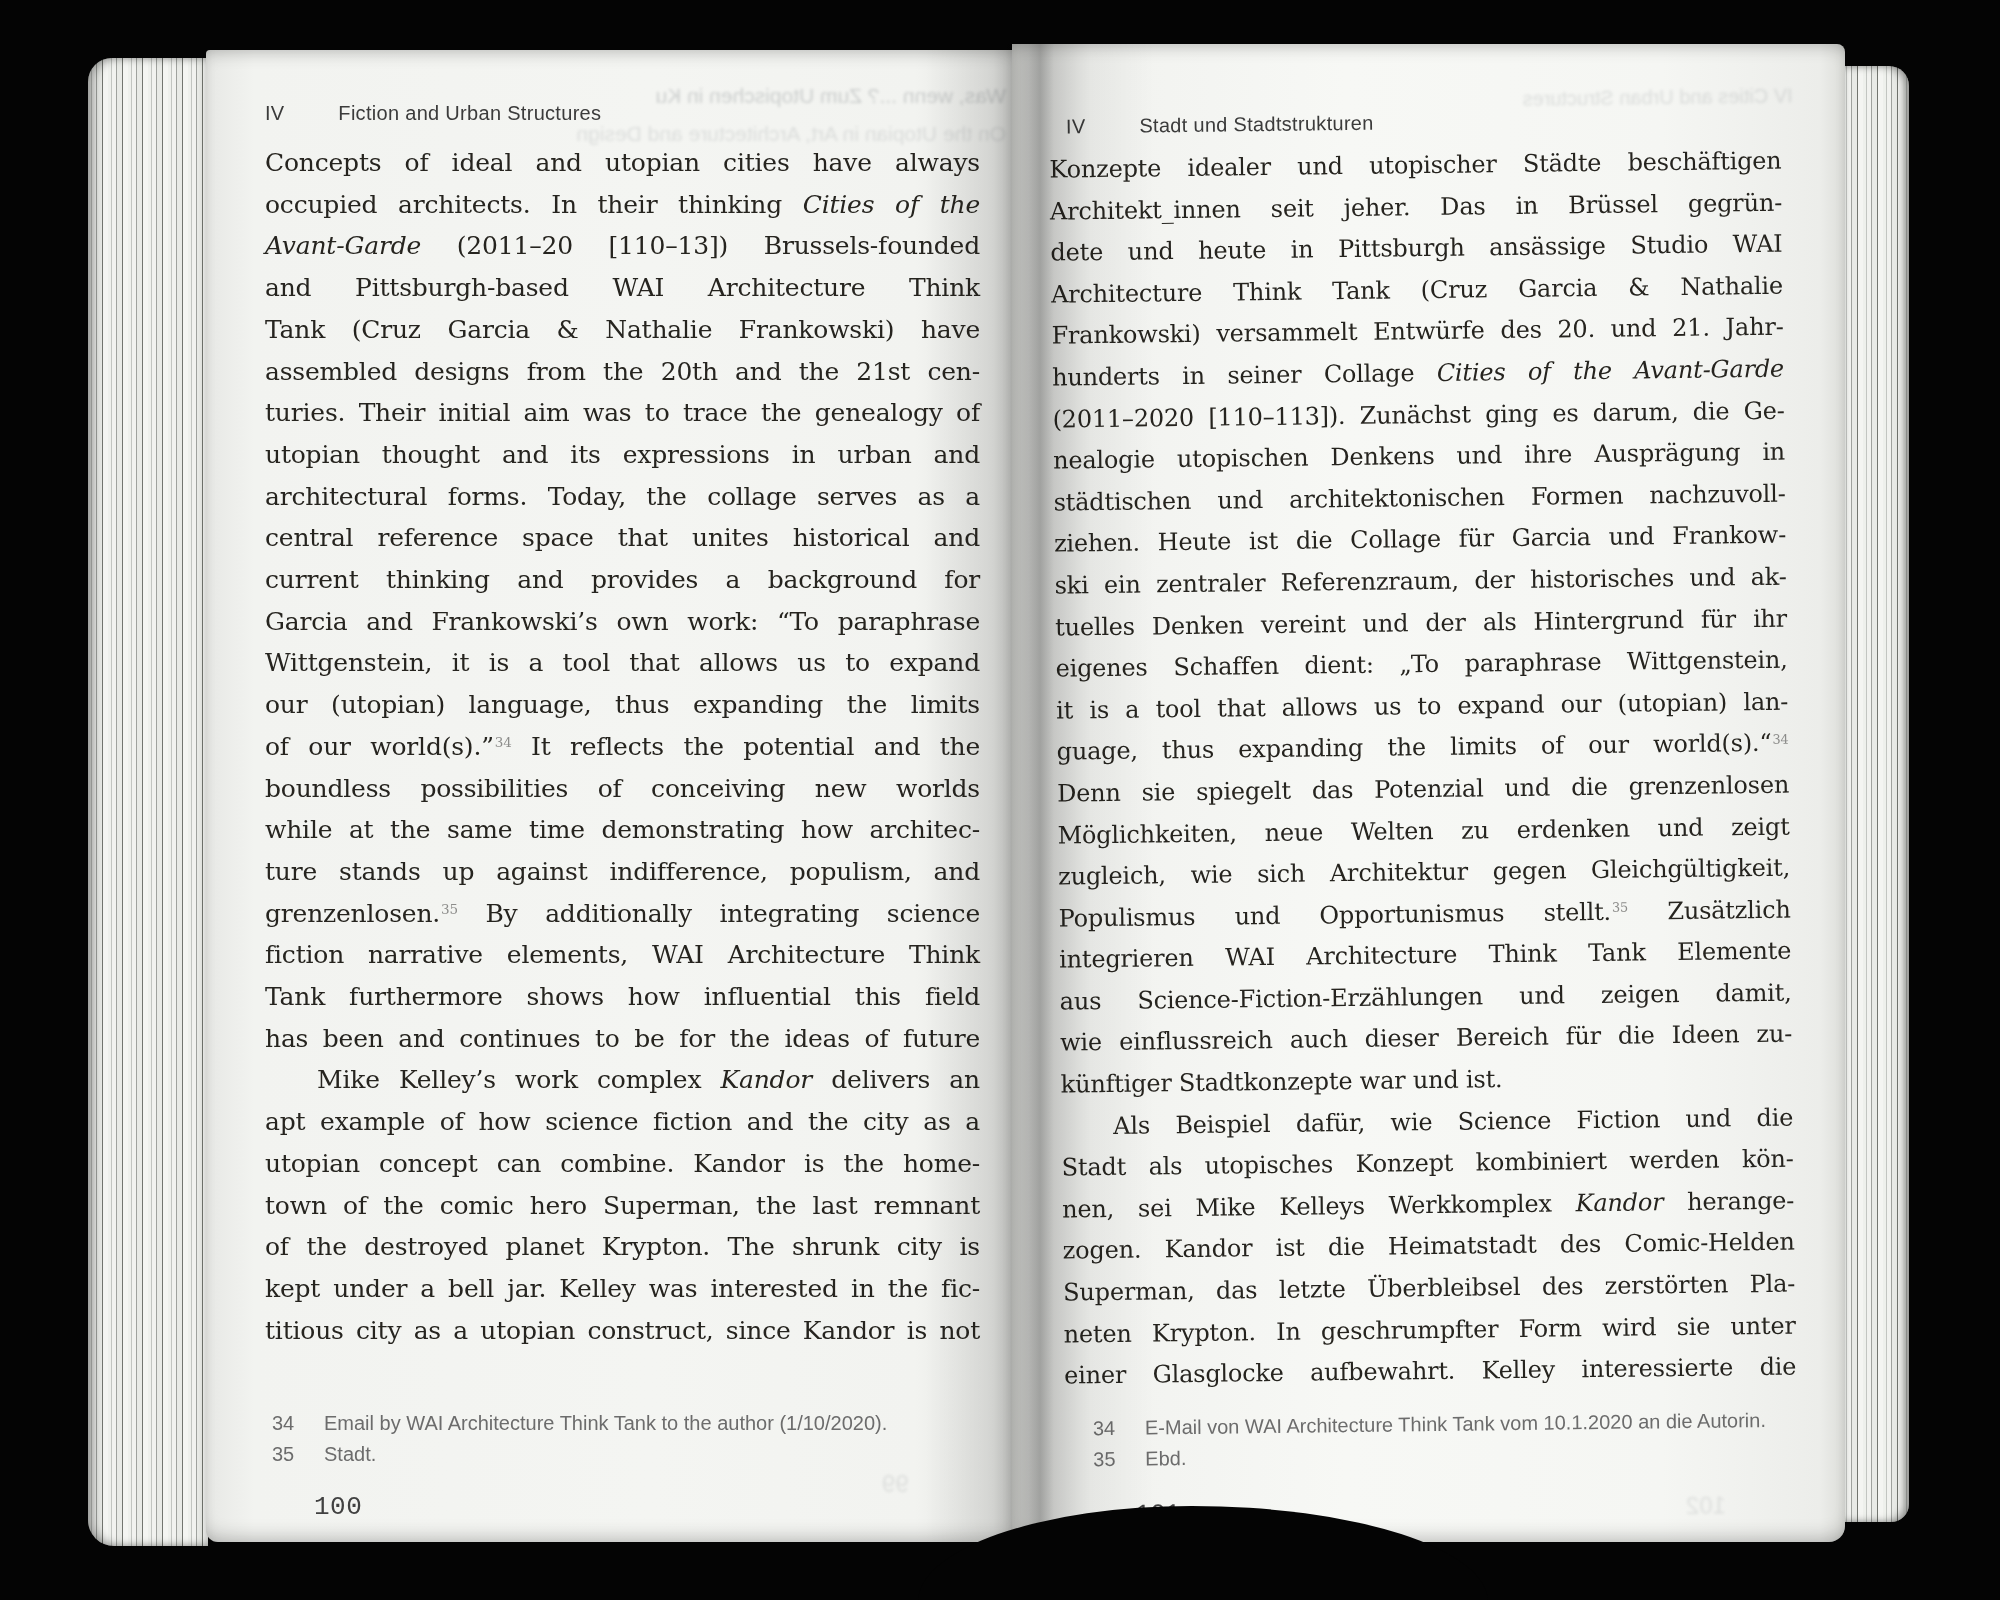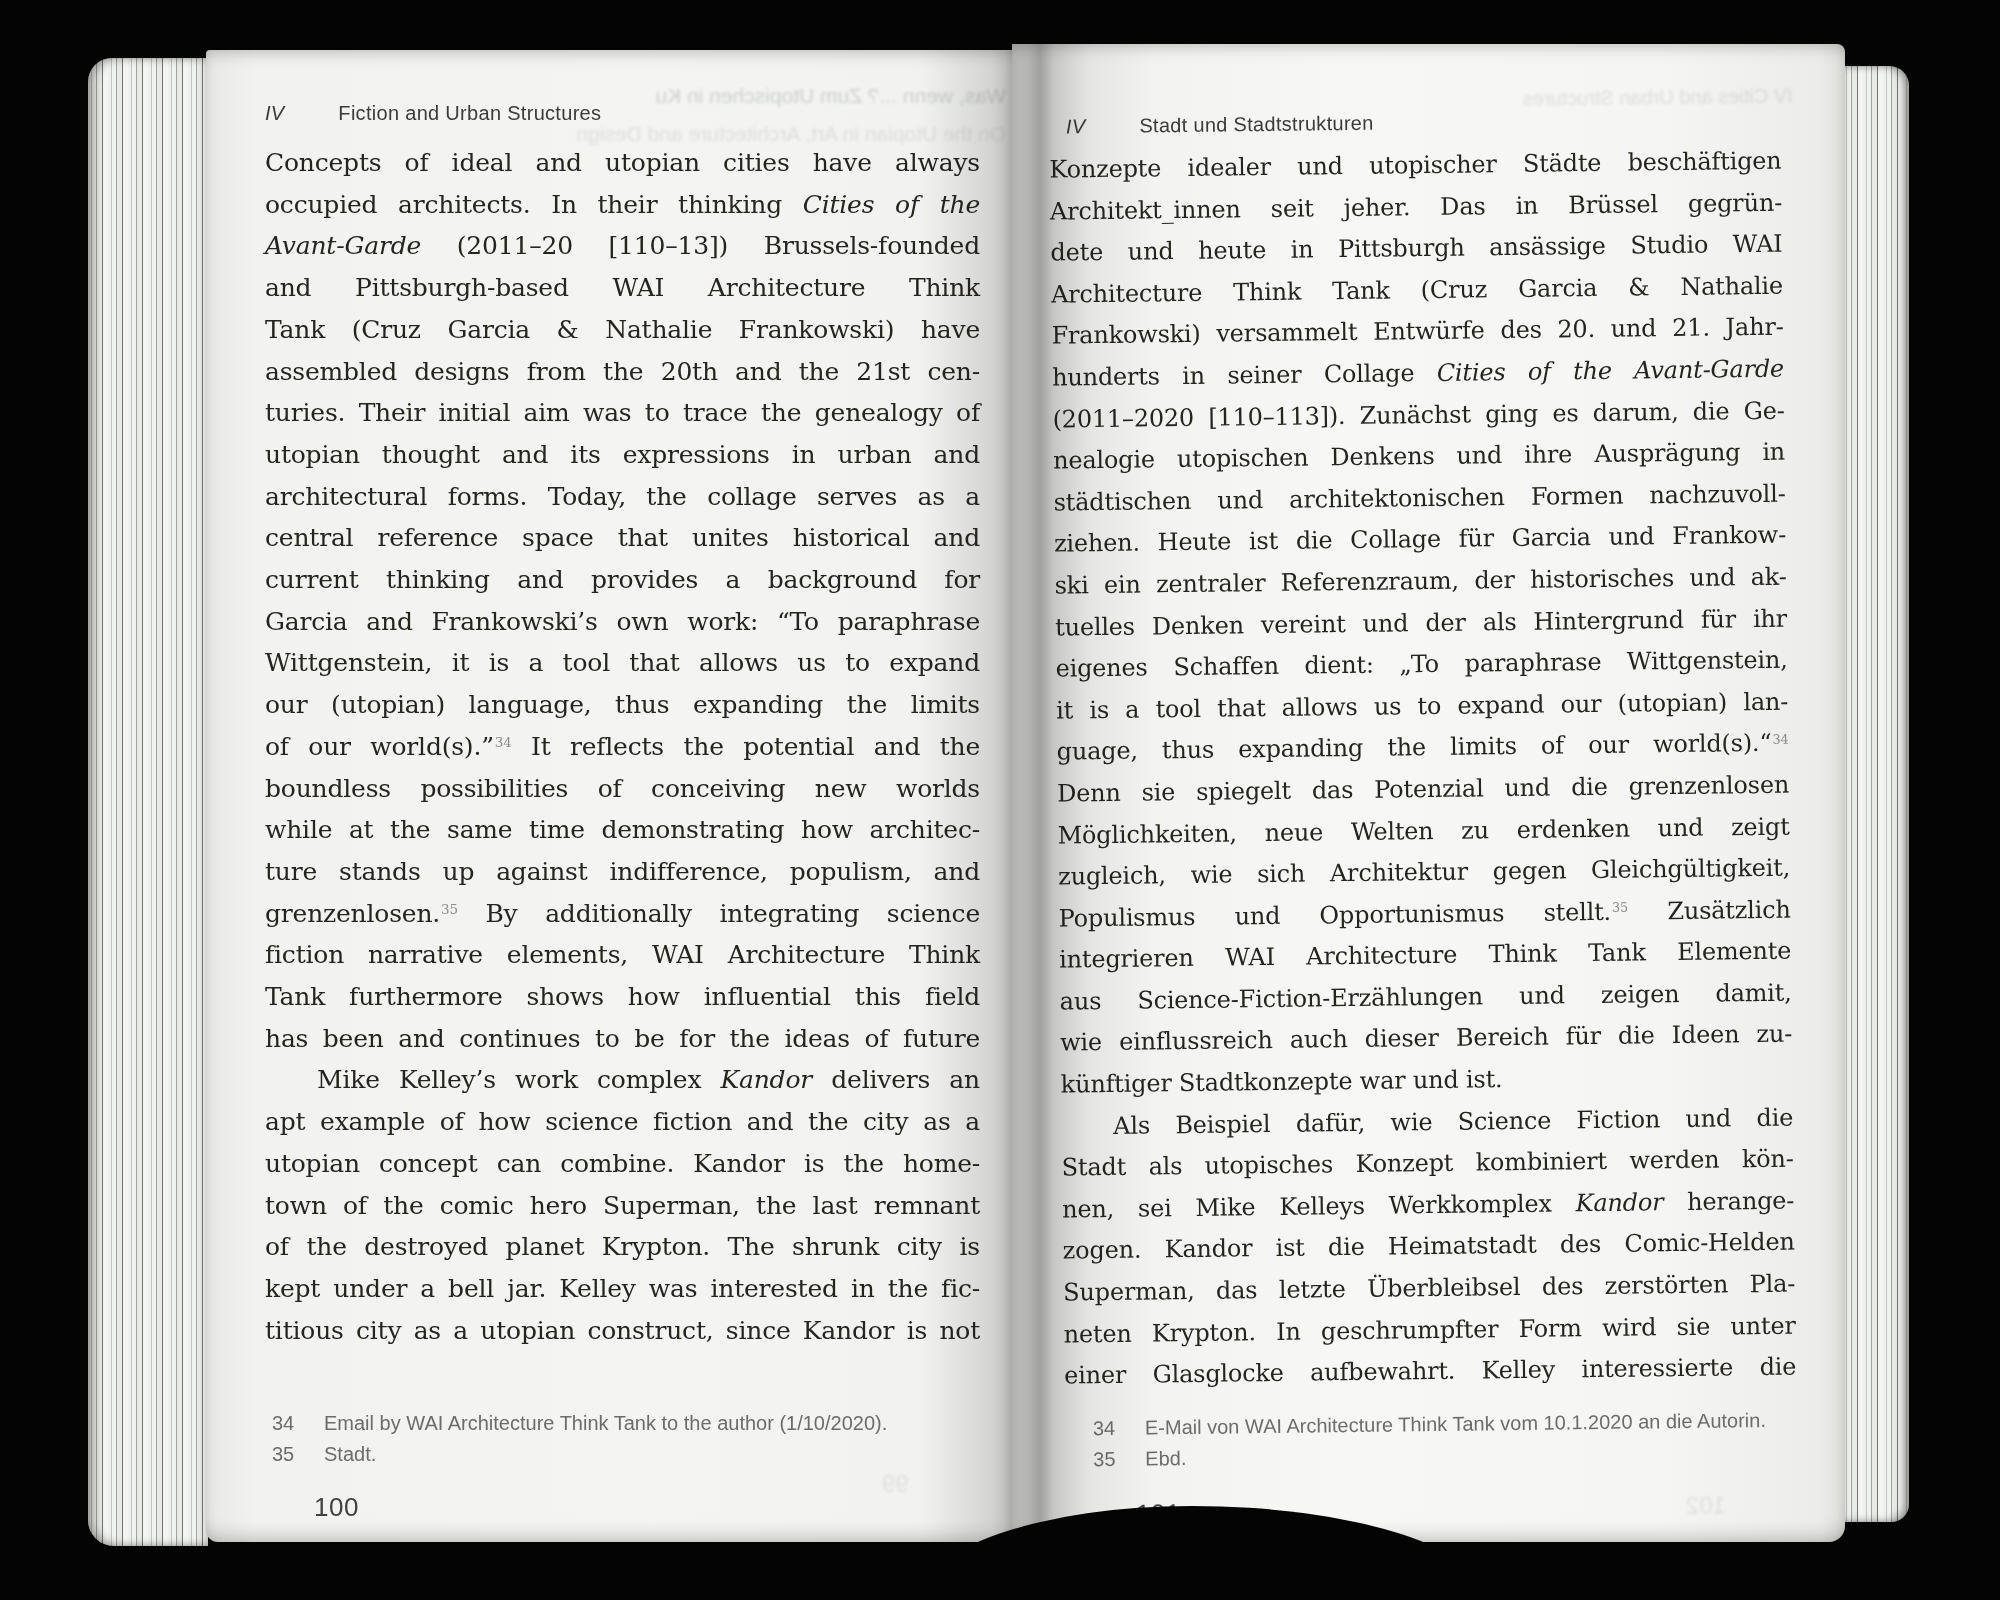--- a/index.html
+++ b/index.html
@@ -46,21 +46,21 @@
     background:linear-gradient(to right,
       rgba(0,0,0,0) 0%,rgba(0,0,0,.07) 30%,rgba(0,0,0,.22) 45%,rgba(20,20,20,.34) 50%,
       rgba(0,0,0,.16) 56%,rgba(0,0,0,.05) 72%,rgba(0,0,0,0) 100%);
   }
   .bottom-curl{
     position:absolute;left:918px;top:1506px;width:570px;height:96px;
     background:#040404;border-radius:48% 52% 0 0 / 100% 100% 0 0;
   }
   
   .pheader{position:absolute;font-size:20px;color:#3b3b3b;letter-spacing:.3px;white-space:nowrap;}
-  .pheader .chnum{display:inline-block;font-style:italic;}
+  .pheader .chnum{display:inline-block;}
   .pheader .chtitle{display:inline-block;margin-left:48px;}
   .pbody{position:absolute;color:#26241f;font-family:"DejaVu Serif",serif;}
   .pbody-left{left:59px;top:92px;width:715px;font-size:25px;line-height:41.7px;letter-spacing:-.2px;}
   .pbody-right{left:36px;top:102px;width:732px;font-size:24px;line-height:41.6px;letter-spacing:-.2px;}
   .bline{text-align:justify;text-align-last:justify;-moz-text-align-last:justify;}
   .bline.endline{text-align-last:left;-moz-text-align-last:left;}
   .bline.indent{text-indent:52px;}
   .bline sup{font-size:.54em;color:#8d8d8b;vertical-align:.6em;line-height:0;margin-left:1px;}
   .pfoot{position:absolute;font-size:20px;color:#6c6c6c;line-height:31px;}
   .fnrow{display:flex;}
@@ -78,21 +78,21 @@
   .gpn{font-size:24px;opacity:.16;}
   .gpn-left{left:676px;top:1420px;}
   .gpn-right{left:656px;top:1452px;}
   
   .rp-content{position:absolute;left:0;top:0;width:100%;height:100%;
     transform:rotate(-0.7deg);transform-origin:40% 0;}
   .hdr-left{left:59px;top:52px;}
   .hdr-right{left:53px;top:68px;}
   .pfoot-left{left:66px;top:1358px;width:700px;}
   .pfoot-right{left:64px;top:1366px;width:700px;}
-  .pnum-left{left:108px;top:1442px;}
+  .pnum-left{left:108px;top:1442px;font-family:Liberation Mono, monospace;}
   .pnum-right{left:106px;top:1452px;}
 </style>
 </head>
 <body>
 
 <div class="stack stack-left"></div>
 <div class="stack stack-right"></div>
 
 <div class="page page-left">
   <div class="ghost ghost-l1">Was, wenn ...? Zum Utopischen in Ku</div>

